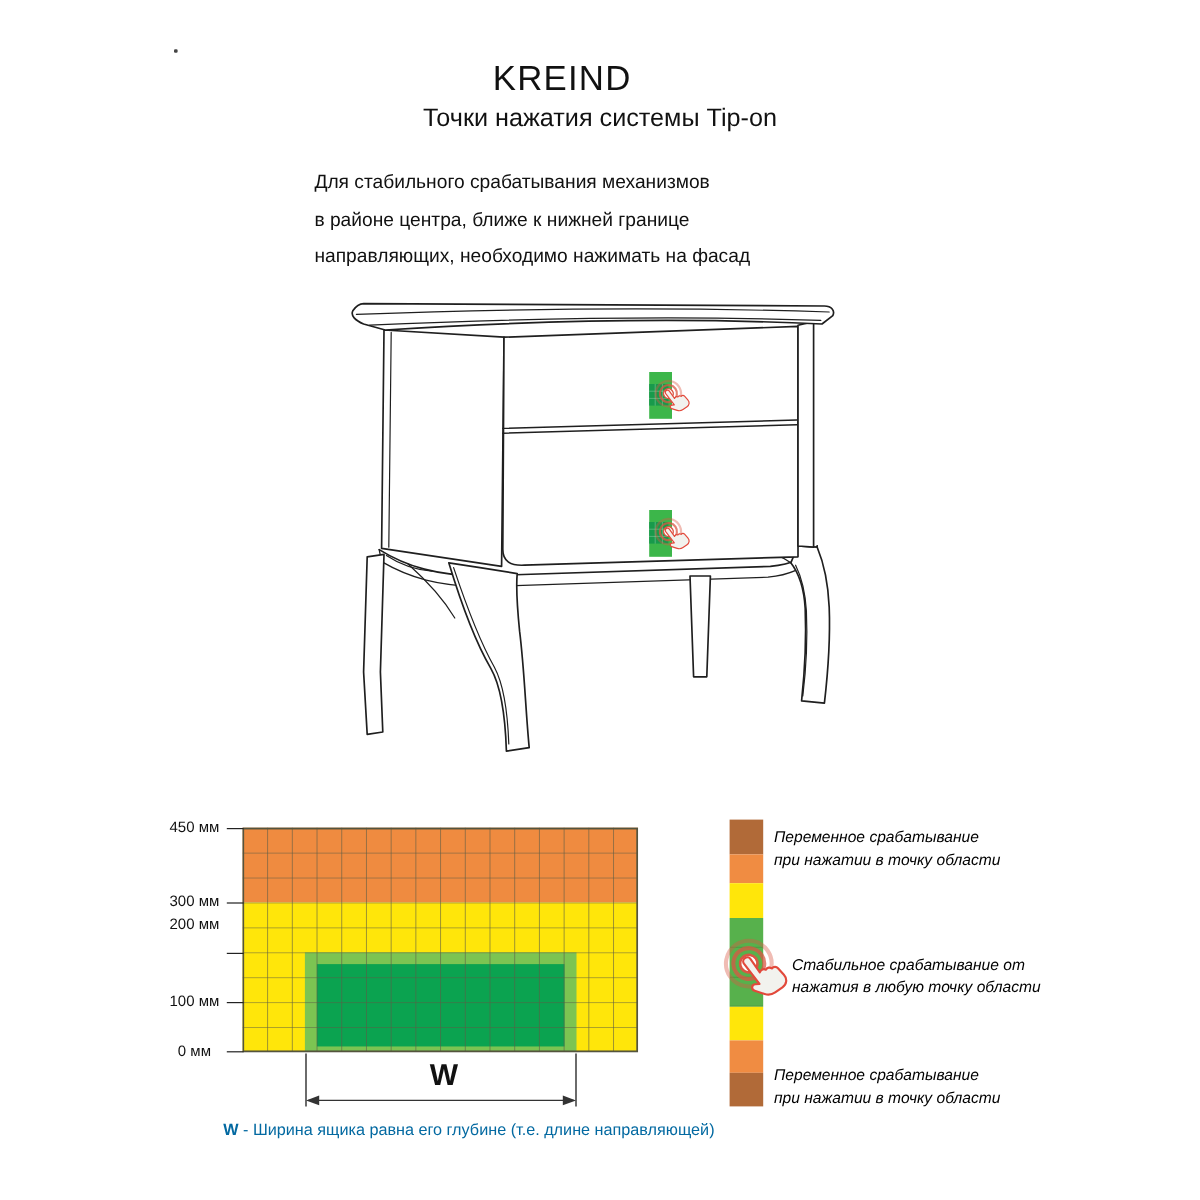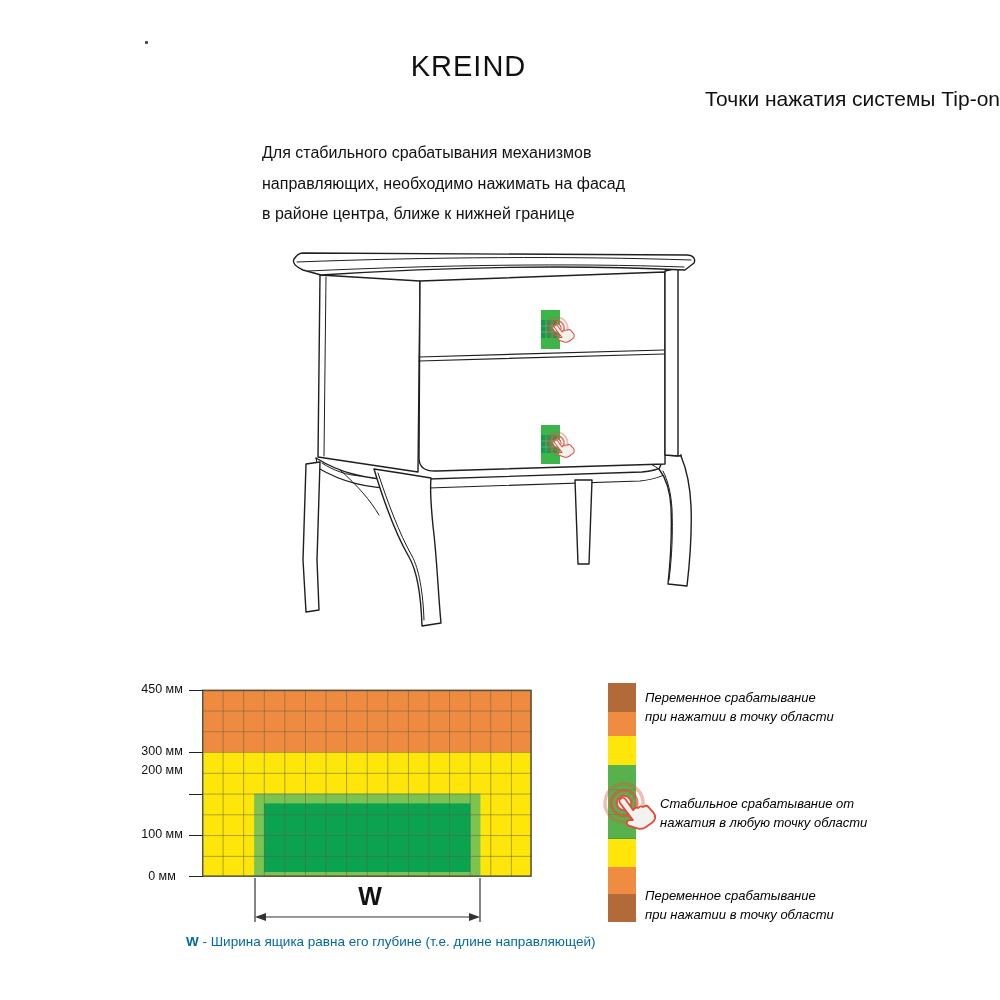--- a/index.html
+++ b/index.html
@@ -5,21 +5,21 @@
   * { margin:0; padding:0; box-sizing:border-box; }
   html,body { background:#fff; }
   body { font-family:"Liberation Sans","DejaVu Sans",sans-serif; color:#1a1a1a; }
   .page { position:relative; width:1000px; height:1000px; background:#fff; overflow:hidden; }
   .abs { position:absolute; }
 
   .stray-dot { left:145px; top:41px; width:3px; height:3px; background:#444; border-radius:1px; }
 
   .brand { left:0; top:50px; width:937px; text-align:center;
            font-size:29px; letter-spacing:1px; color:#111; }
-  .subtitle { left:0; top:87px; width:1000px; text-align:right; font-size:21px; color:#111; }
+  .subtitle { left:0; top:87px; width:1000px; text-align:center; font-size:21px; color:#111; }
 
   .descr { left:262px; top:138px; width:500px; font-size:16px; line-height:30.5px; color:#111; }
   .descr span { display:block; }
 
   .tick-label { width:52px; text-align:center; font-size:12.5px; color:#111; }
   .tick-line  { left:189px; width:14px; height:0; border-top:1.3px solid #222; }
 
   .w-label { left:240px; top:882px; width:260px; text-align:center;
              font-size:25px; font-weight:bold; color:#111; }
 
@@ -54,22 +54,22 @@
     </defs>
   </svg>
 
   <div class="abs stray-dot"></div>
 
   <div class="abs brand">KREIND</div>
   <div class="abs subtitle">Точки нажатия системы Tip-on</div>
 
   <div class="abs descr">
     <span>Для стабильного срабатывания механизмов</span>
+    <span>в районе центра, ближе к нижней границе</span>
     <span>направляющих, необходимо нажимать на фасад</span>
-    <span>в районе центра, ближе к нижней границе</span>
   </div>
 
   <svg class="abs" style="left:285px; top:248px;" width="420" height="390" viewBox="285 248 420 390">
     <g fill="none" stroke="#1f1f1f" stroke-width="1.4" stroke-linejoin="round" stroke-linecap="round">
 
       <g>
         <path d="M316,458 C340,473 365,479 398,480 L642,472 C662,470 674,463 681,455"></path>
         <path d="M318,468 C342,482 366,488 399,489 L640,481 C660,479 672,472 679,464" stroke-width="1.1"></path>
         <path d="M316,458 L318,468 M681,455 L679,464" stroke-width="1.1"></path>
         <path d="M322,463 C334,471 347,475 360,476" stroke-width="1"></path>

